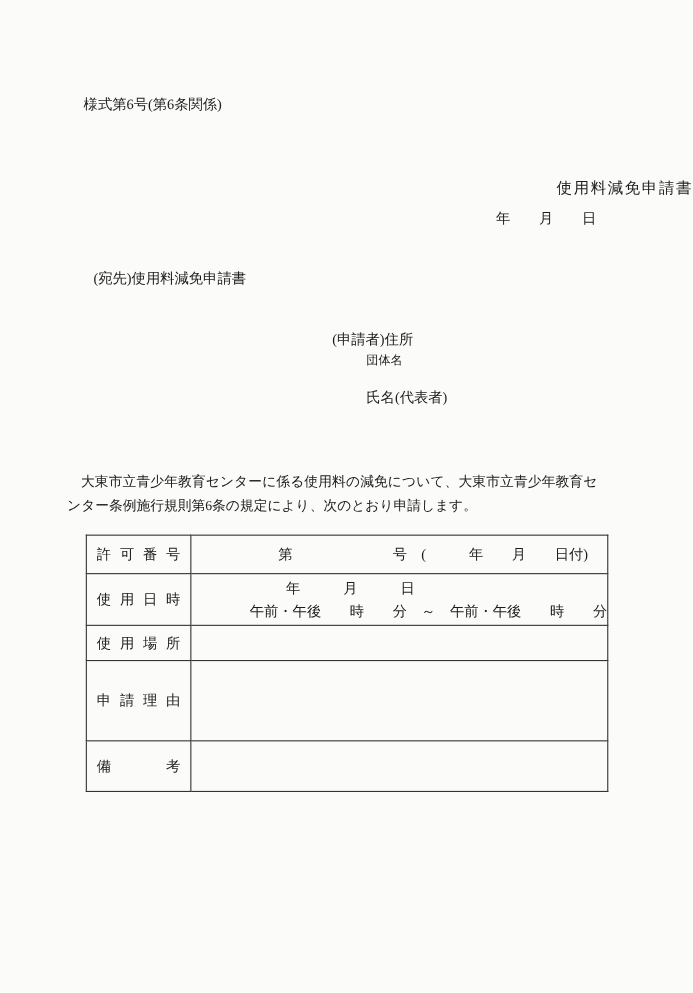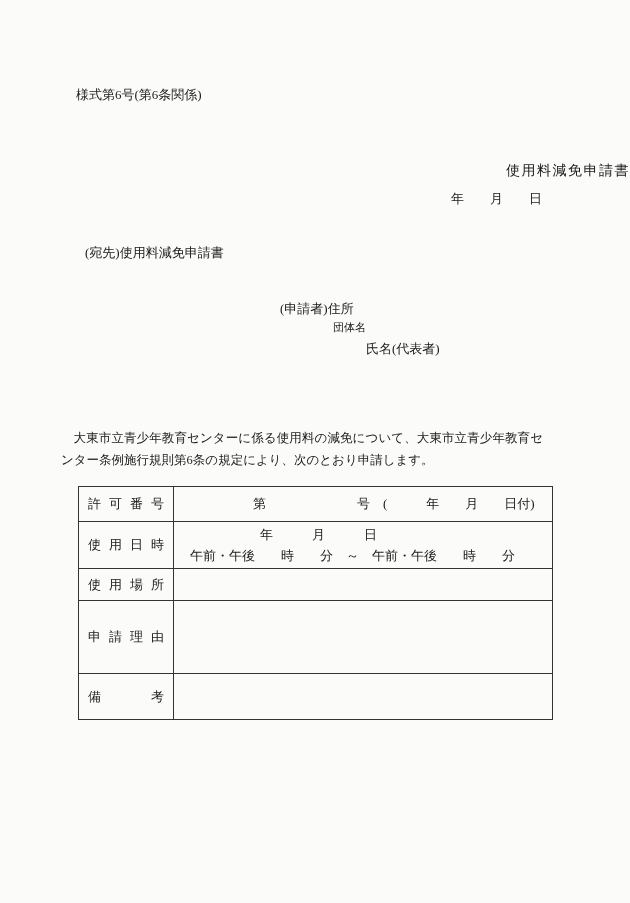--- a/index.html
+++ b/index.html
@@ -10,23 +10,23 @@
     background:#fbfbf9;
     font-family:"Liberation Serif","DejaVu Serif",serif;
     color:#1b1b1b;
     overflow:hidden;
   }
   .abs{position:absolute;white-space:pre;}
   .form-number{left:76px;top:86px;font-size:13px;}
   .doc-title{left:0;right:0;top:133px;text-align:right;font-size:14px;letter-spacing:1.5px;margin-top:29px;}
   .date-line{top:190px;right:88px;font-size:13px;}
   .recipient{left:85px;top:244px;font-size:13px;}
-  .app-line1{left:280px;top:300px;font-size:13px;}
+  .app-line1{left:302px;top:300px;font-size:13px;}
   .app-line2{left:333px;top:320px;font-size:11px;}
-  .app-line3{left:333px;top:340px;font-size:13px;margin-left:33px;}
+  .app-line3{left:333px;top:352px;font-size:13px;}
   .app-line4{left:333px;top:360px;font-size:13px;}
   .body-text{
     left:61px;top:427px;width:482px;
     font-size:12.5px;line-height:22px;
     white-space:normal;
     text-align:justify;
   }
   table.form-table{
     position:absolute;left:78px;top:486px;
     width:475px;
@@ -39,21 +39,21 @@
     padding:0;
     vertical-align:middle;
   }
   .form-table col.c1{width:95px;}
   .label{
     display:flex;justify-content:space-between;align-items:center;
     padding:0 9px;width:auto;
   }
   .val1{padding-left:79px;}
   .dt-line1{padding-left:86px;line-height:21px;}
-  .dt-line2{padding-left:16px;line-height:21px;}
+  .dt-line2{padding-left:16px;line-height:21px;text-align:right;}
   .r1{height:35px;} .r2{height:47px;} .r3{height:32px;} .r4{height:73px;} .r5{height:46px;}
 </style>
 </head>
 <body>
 
 <div class="page">
 
   <div class="abs form-number">様式第6号(第6条関係)</div>
 
   <div class="abs doc-title">使用料減免申請書</div>

